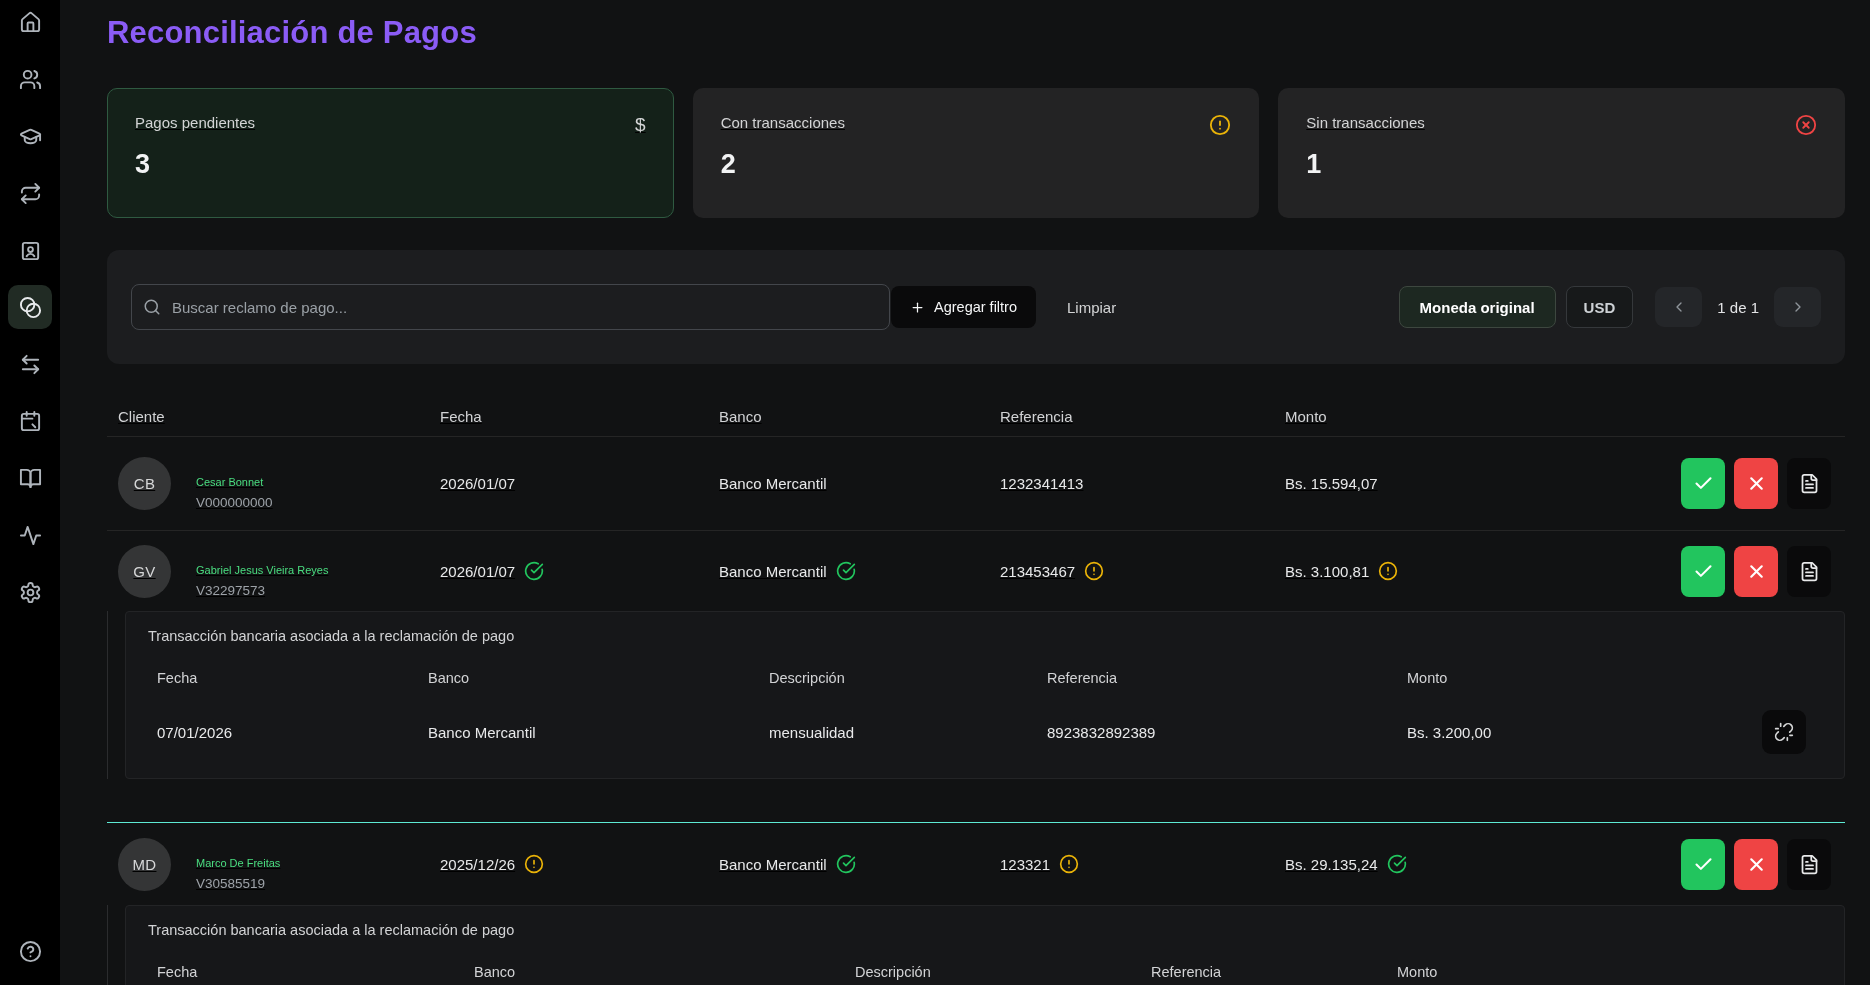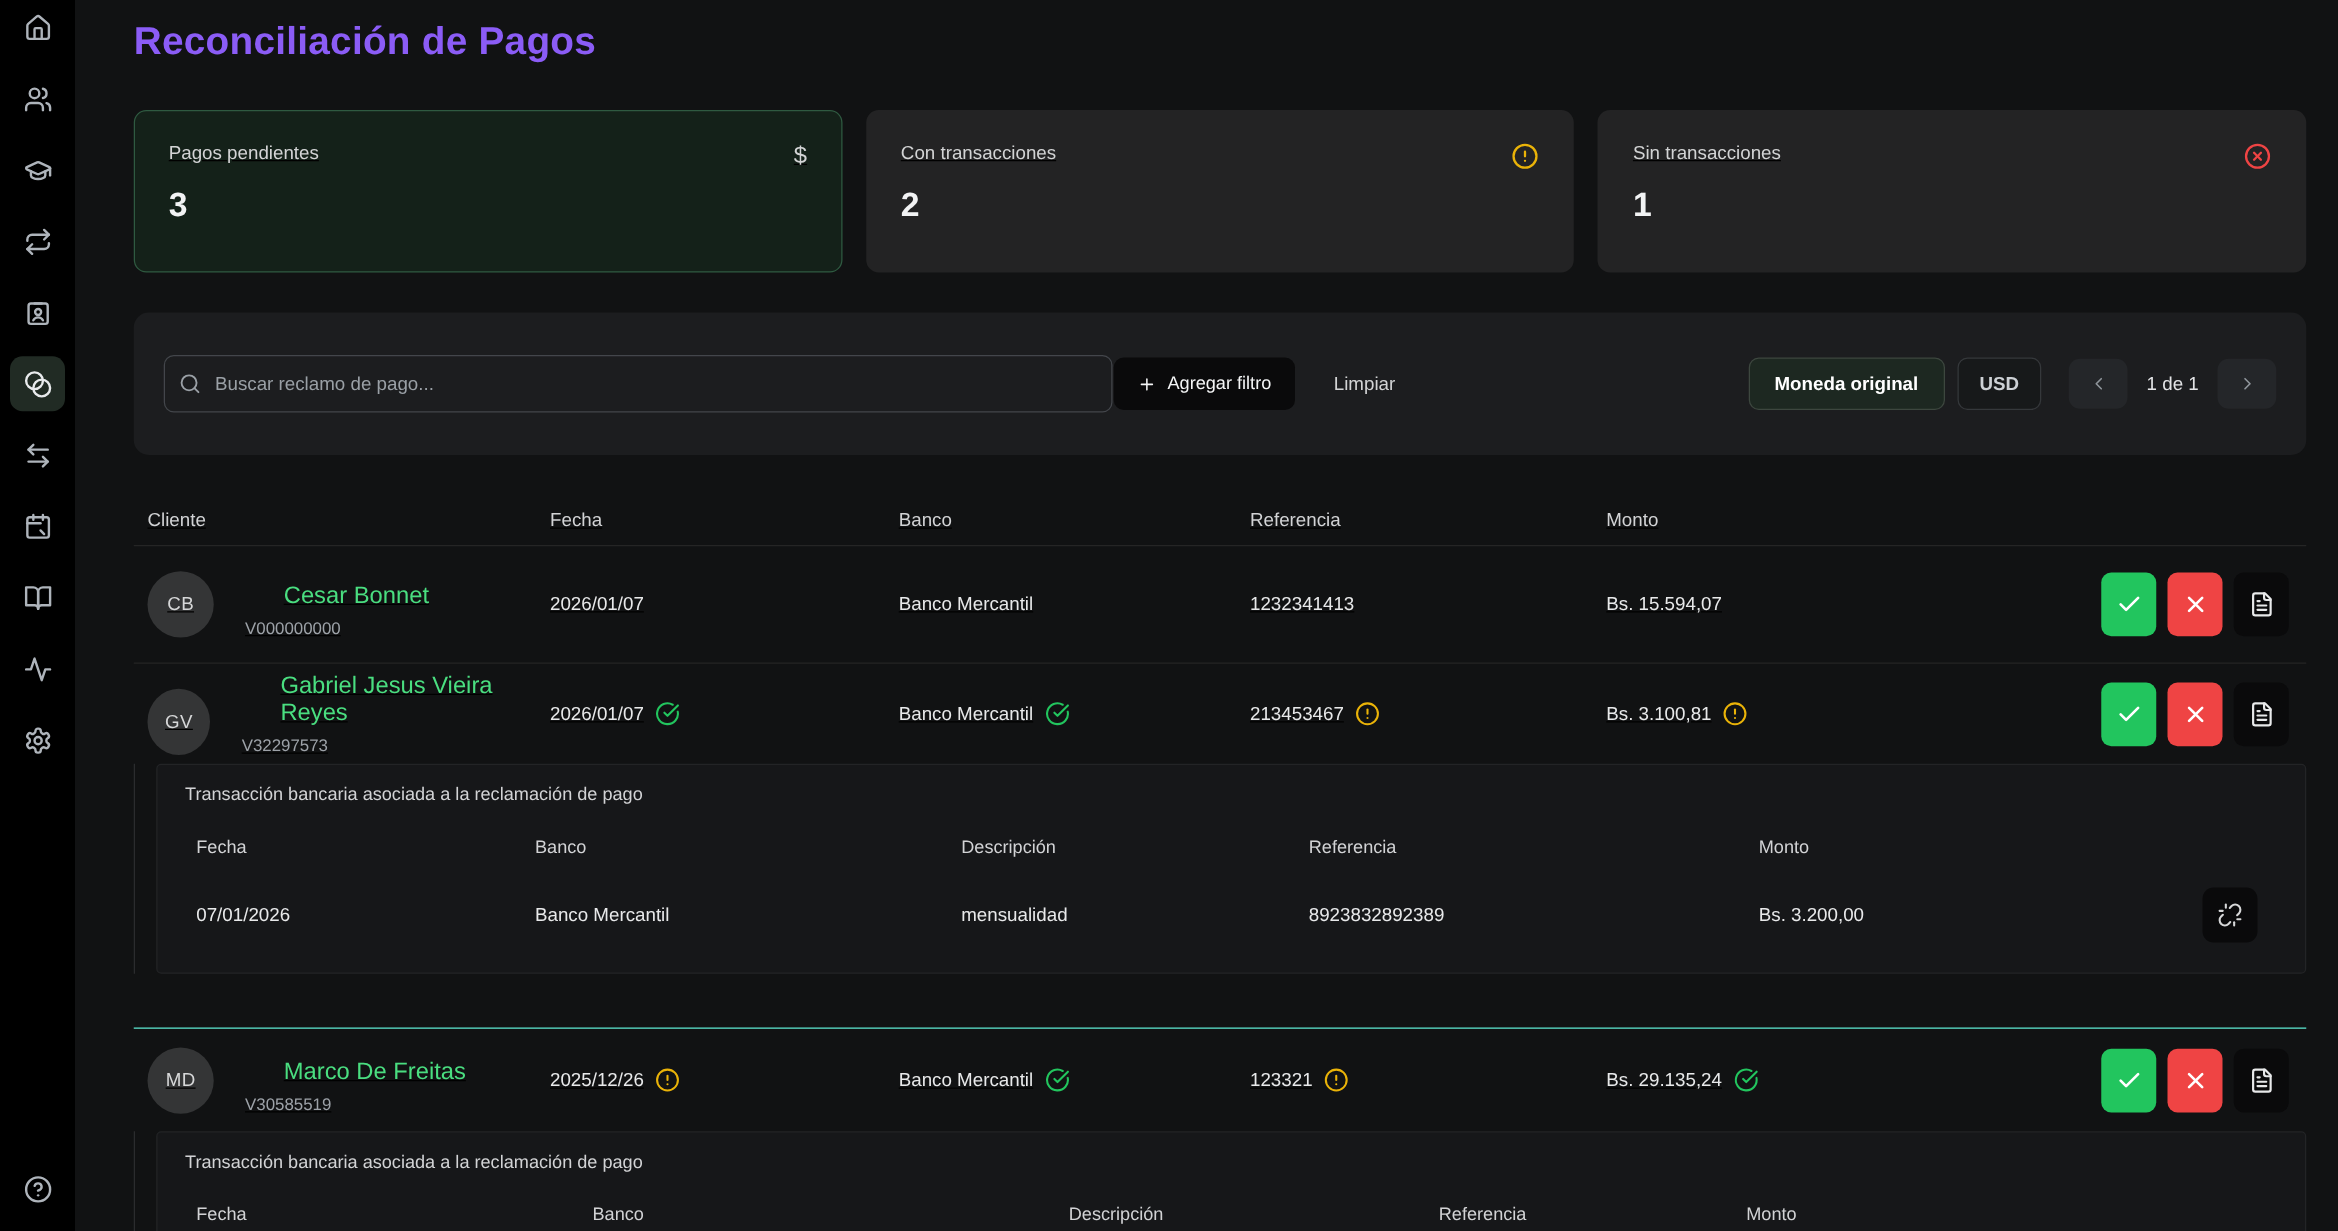--- a/index.html
+++ b/index.html
@@ -58,21 +58,21 @@
   .grid-cols { display:grid; grid-template-columns:322px 279px 281px 285px 1fr 164px; padding-left:11px;text-decoration:underline; }
   .table-head { margin-top:33px; height:40px; align-items:center; border-bottom:1px solid #252525; }
   .th { font-size:15px; color:#d2d3d5; }
   .trow { align-items:center; }
   .trow.r1 { height:94px; border-bottom:1px solid #252525; }
   .trow.r2 { height:80px; }
   .trow.r3 { height:82px; }
   .client { display:flex; align-items:flex-end; gap:25px; }
   .avatar { width:53px; height:53px; border-radius:50%; background:#343536; color:#d6d7d8;
     display:flex; align-items:center; justify-content:center; font-size:15px; letter-spacing:.3px; }
-  .client-name { color:#4ade80; font-size:19px; font-weight:500; cursor:pointer;margin-left:31px; }
+  .client-name { color:#4ade80; font-size:11px; font-weight:500; cursor:pointer; }
   .client-id { color:#9da2a8; font-size:13.5px; margin-top:7px; }
   .cell { font-size:15px; color:#e8e9ea; display:flex; align-items:center; gap:9px; }
   .sticon { width:20px; height:20px; }
   .ok { color:#22c55e; } .warn { color:#eab308; }
   .actions { display:flex; gap:9px; justify-content:flex-end; padding-right:14px; }
   .abtn { width:44px; height:51px; border-radius:8px; border:none; display:flex;
     align-items:center; justify-content:center; cursor:pointer; }
   .abtn svg { width:21px; height:21px; }
   .abtn.approve { background:#22c55e; color:#fff; }
   .abtn.reject { background:#ef4444; color:#fff; }

